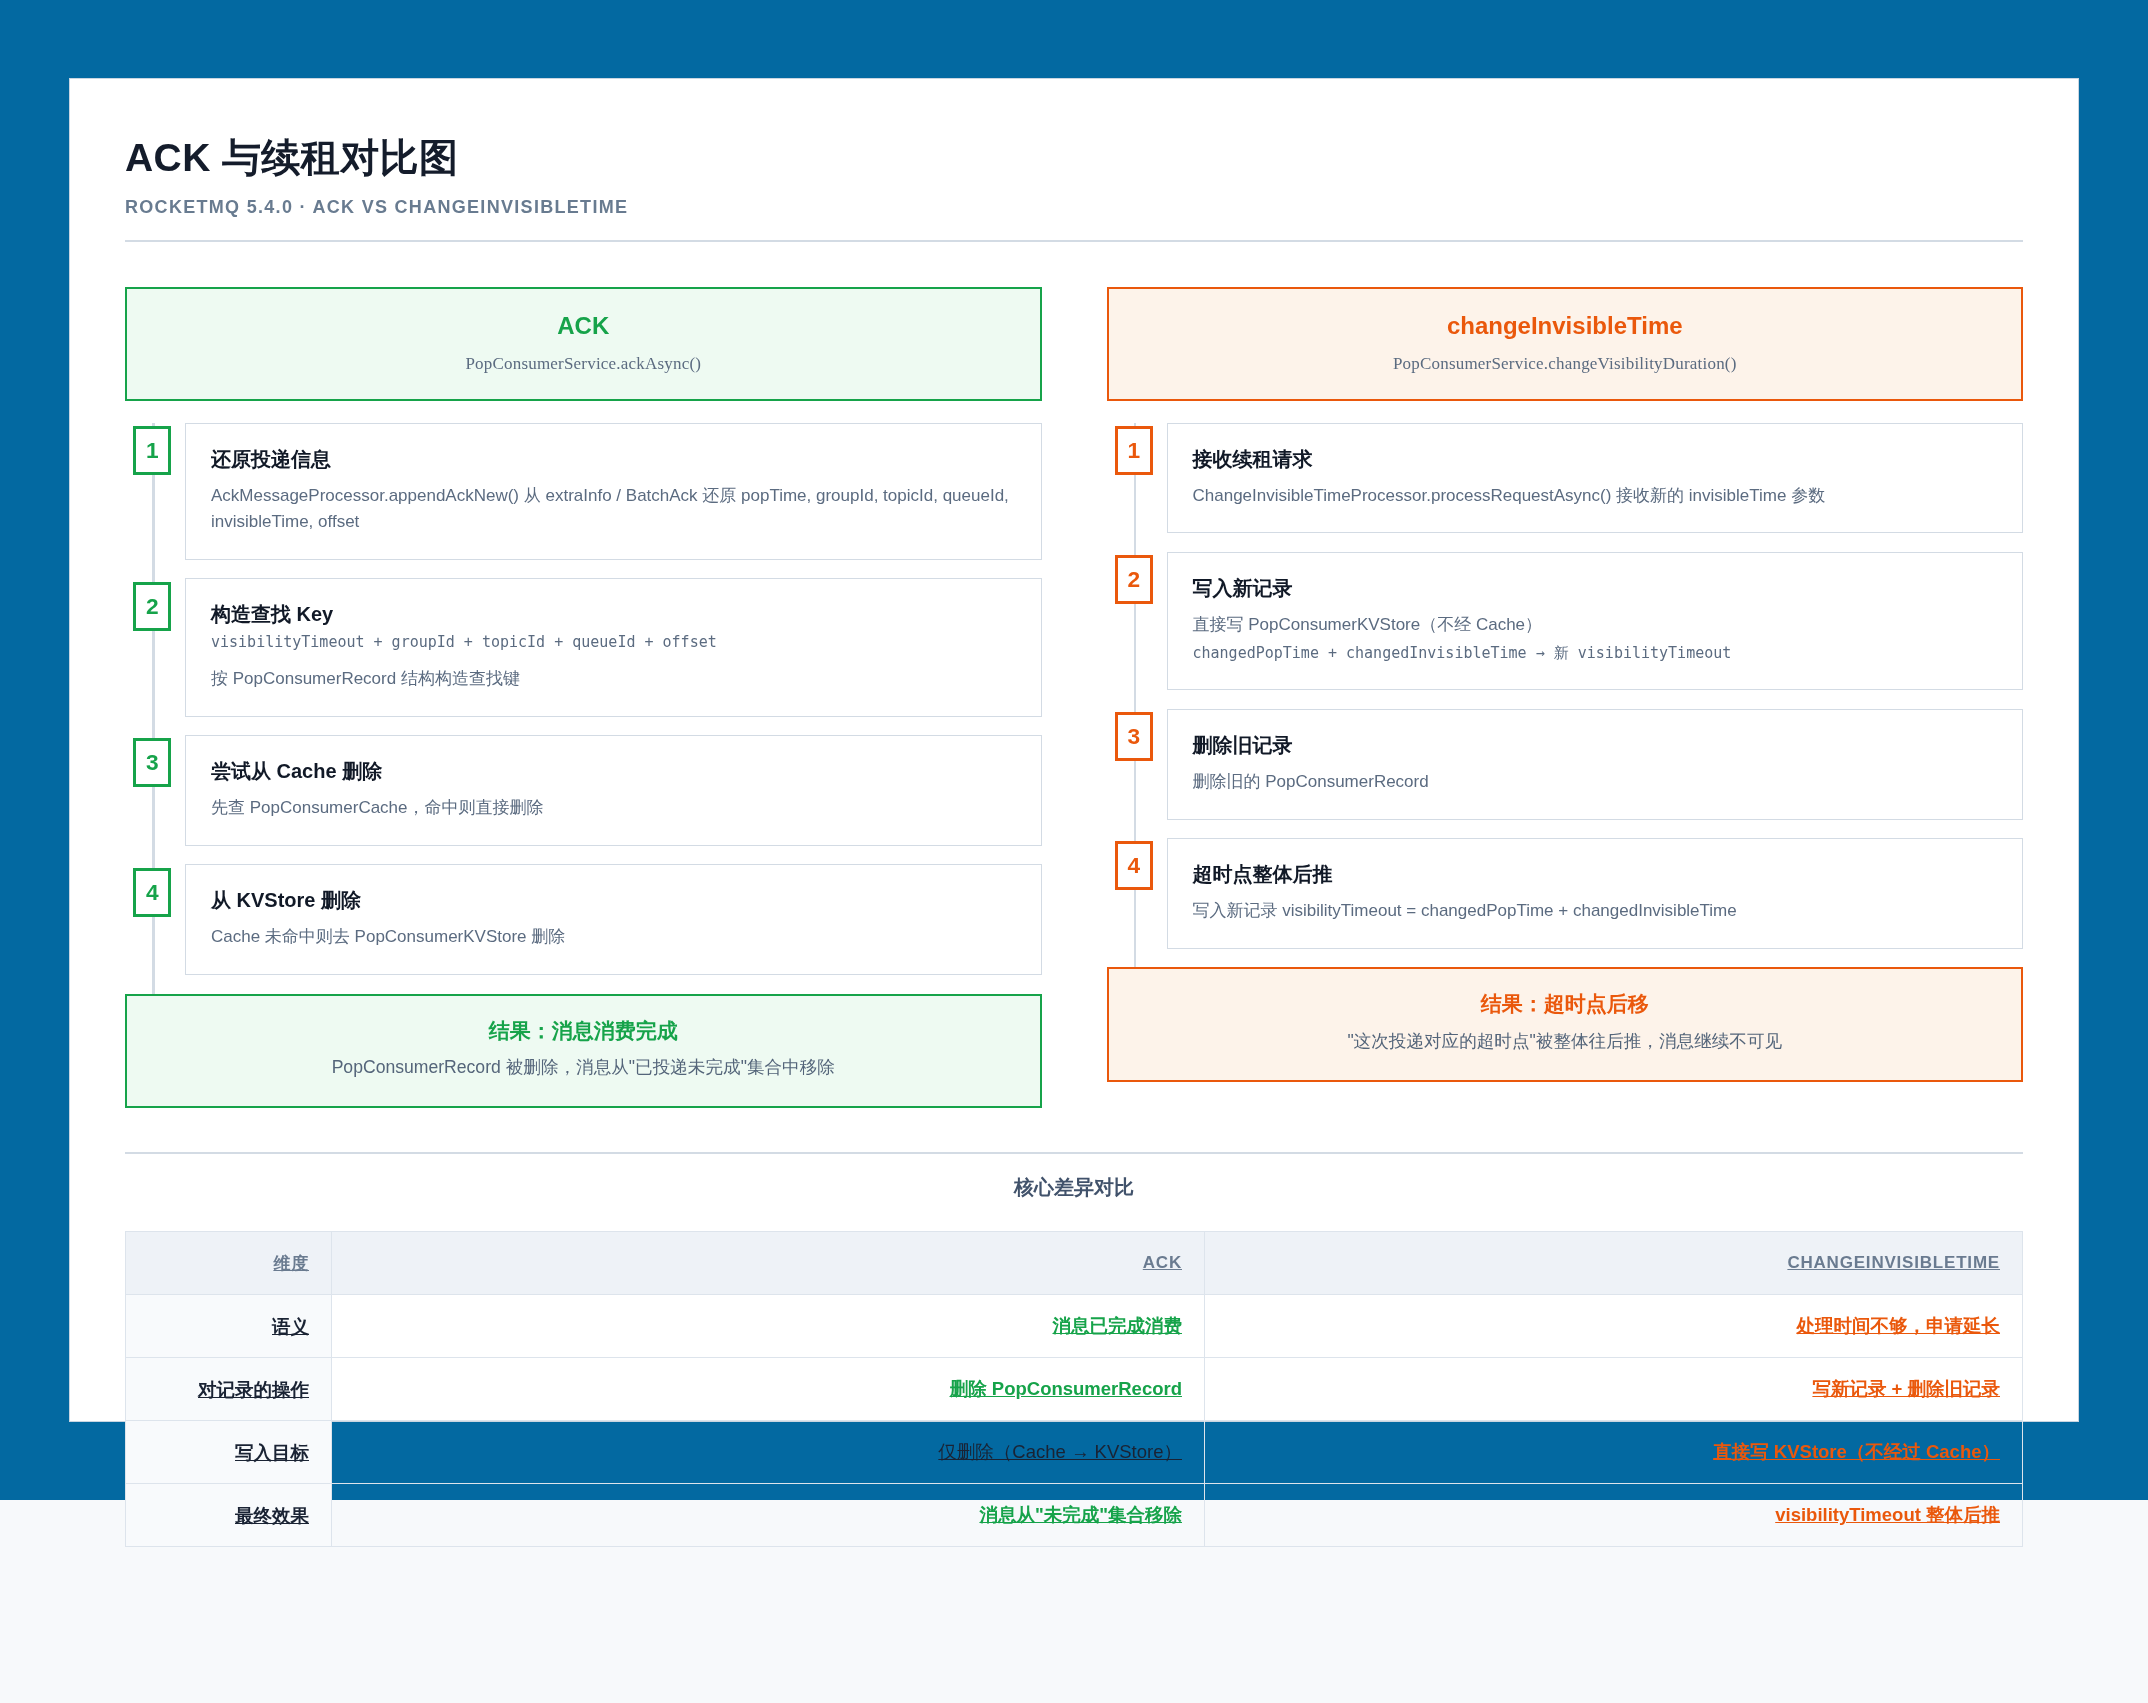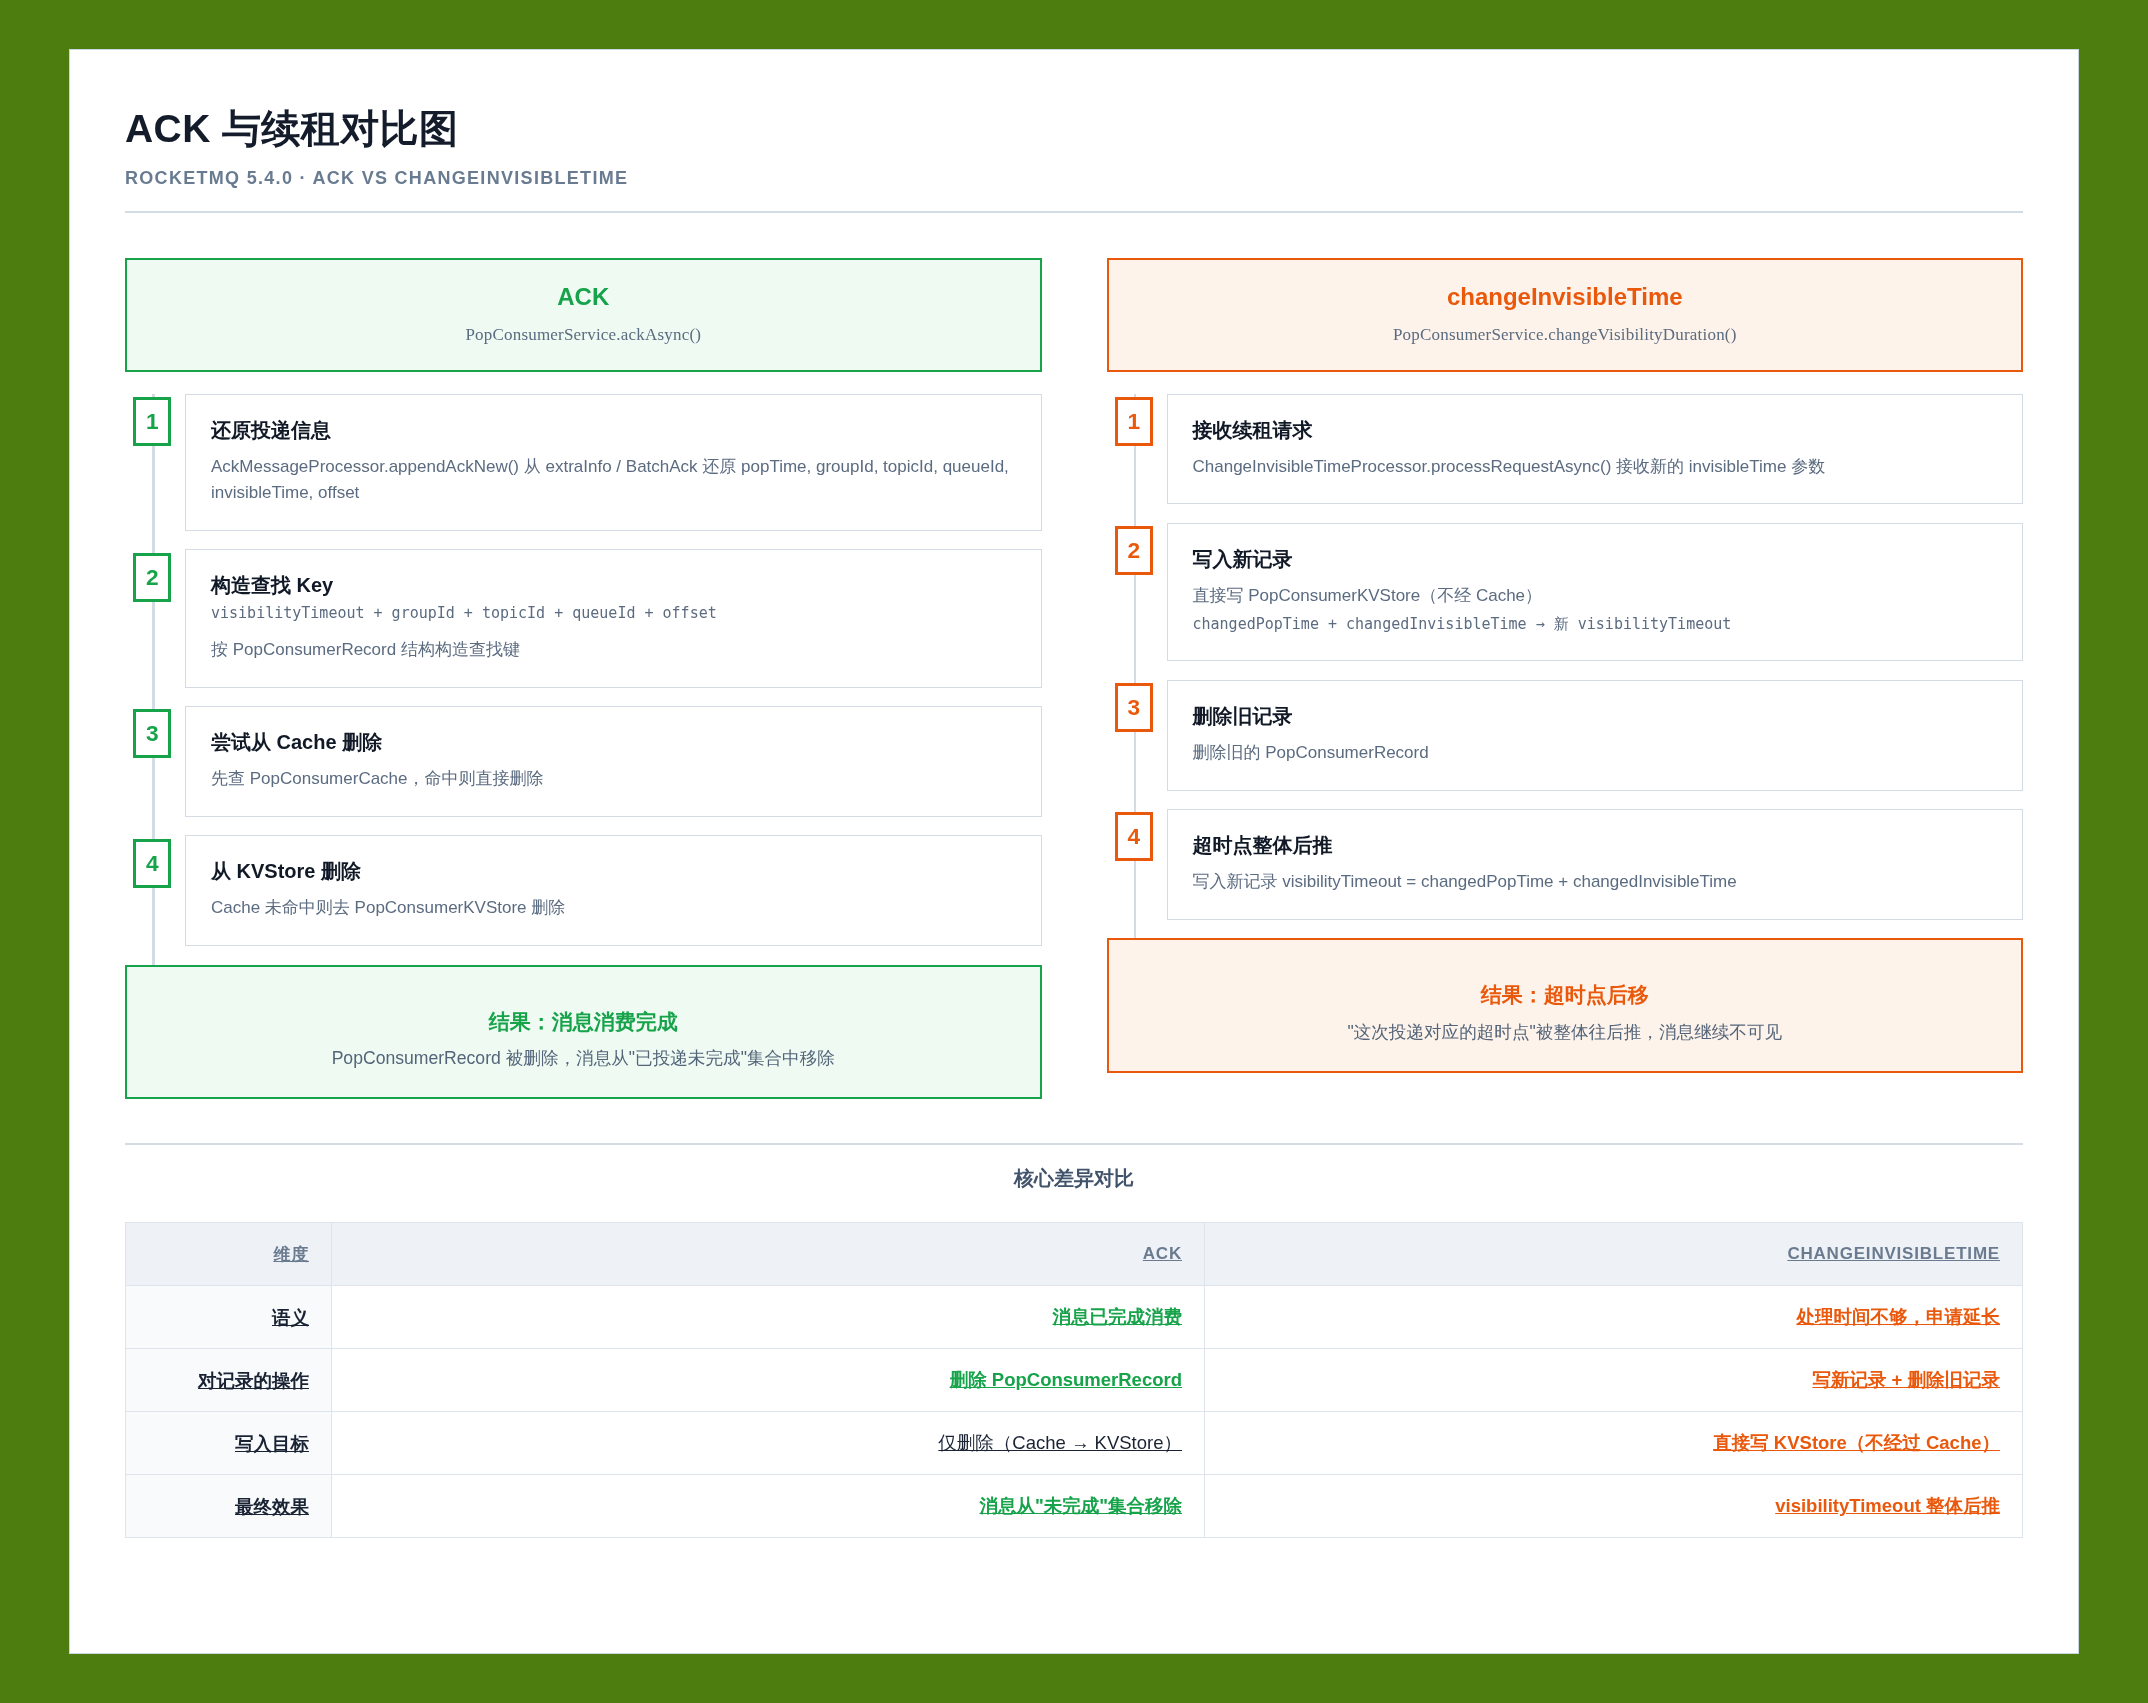--- a/index.html
+++ b/index.html
@@ -6,23 +6,23 @@
 
   html, body {
     width: 2148px;
     height: 1703px;
     background: #f7f9fb;
     font-family: "Liberation Sans", "DejaVu Sans", sans-serif;
   }
 
   .page {
     width: 2148px;
-    height: 1703px;
-    background: #4d7c0f;
-    padding: 49px 69px;
+    height: 1500px;
+    background: #0369a1;
+    padding: 78px 69px;
   }
 
   .card {
     width: 100%;
     height: 100%;
     background: #ffffff;
     border: 1.7px solid #c9d5e1;
     padding: 57px 55px 34px 55px;
   }
 
@@ -151,21 +151,21 @@
 
   
   .result {
     margin-top: 18.5px;
     border: 2.5px solid;
     padding: 22px 18.5px 25px 18.5px;
     text-align: center;
   }
   .result.green { border-color: #16a34a; background: #eefaf2; }
   .result.orange { border-color: #ea580c; background: #fdf3ea; }
-  .result-title { font-size: 21px; font-weight: bold; line-height: 1.2; margin-top: 20px; }
+  .result-title { font-size: 21px; font-weight: bold; line-height: 1.2; }
   .result.green .result-title { color: #16a34a; }
   .result.orange .result-title { color: #ea580c; }
   .result-desc {
     margin-top: 12.6px;
     font-size: 17.6px;
     color: #54657a;
     line-height: 1.45;
   }
 
   

